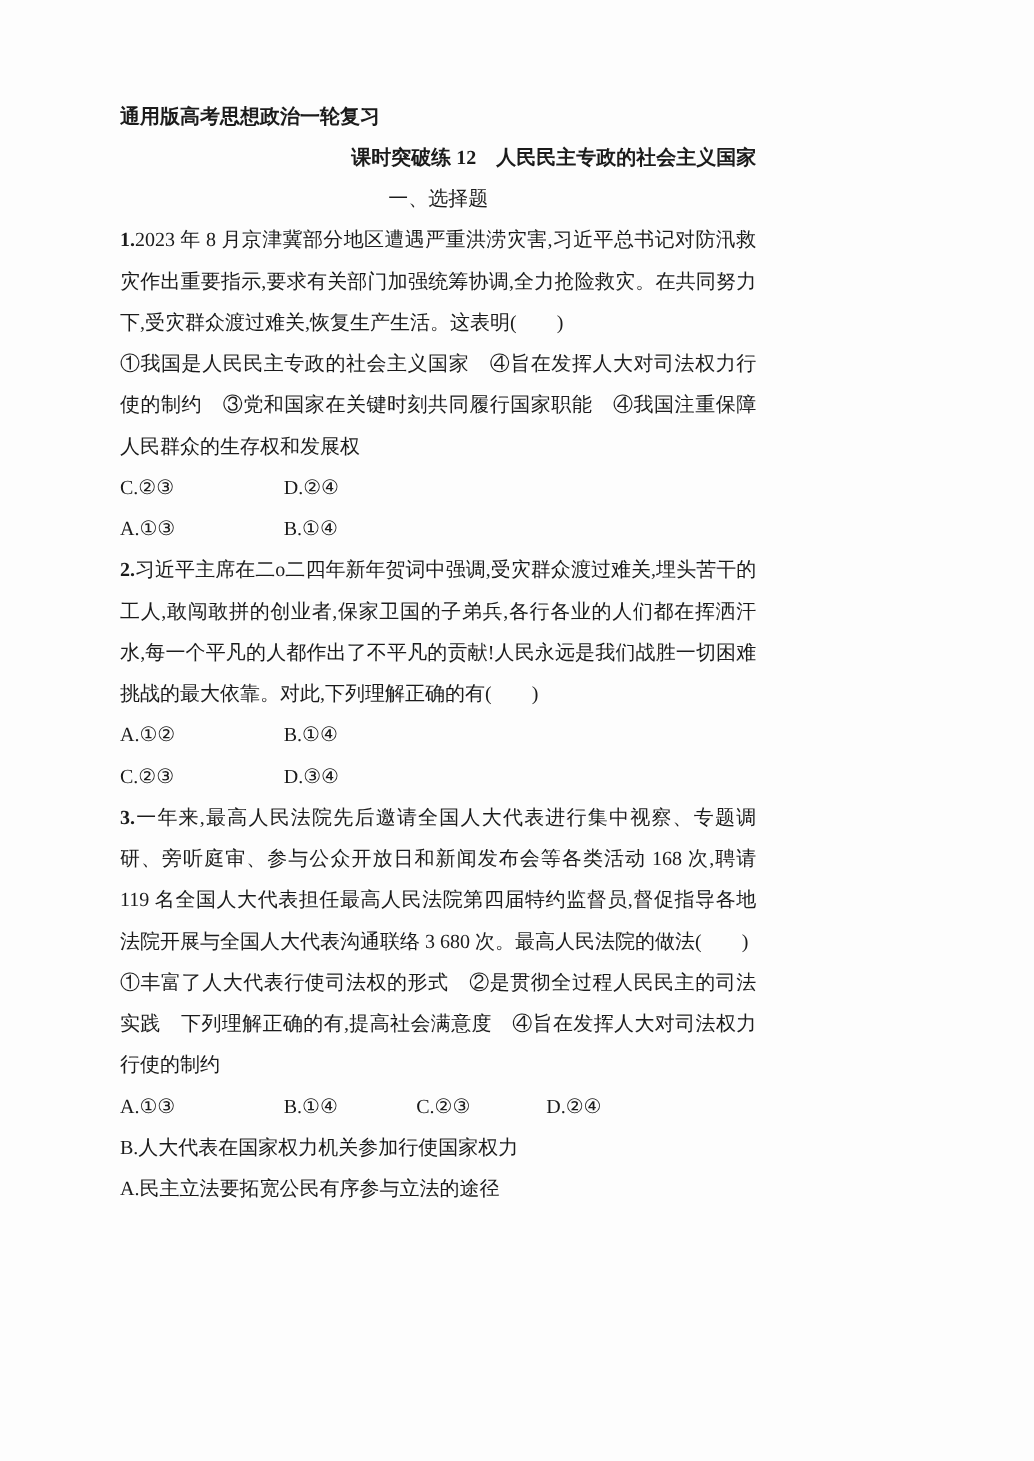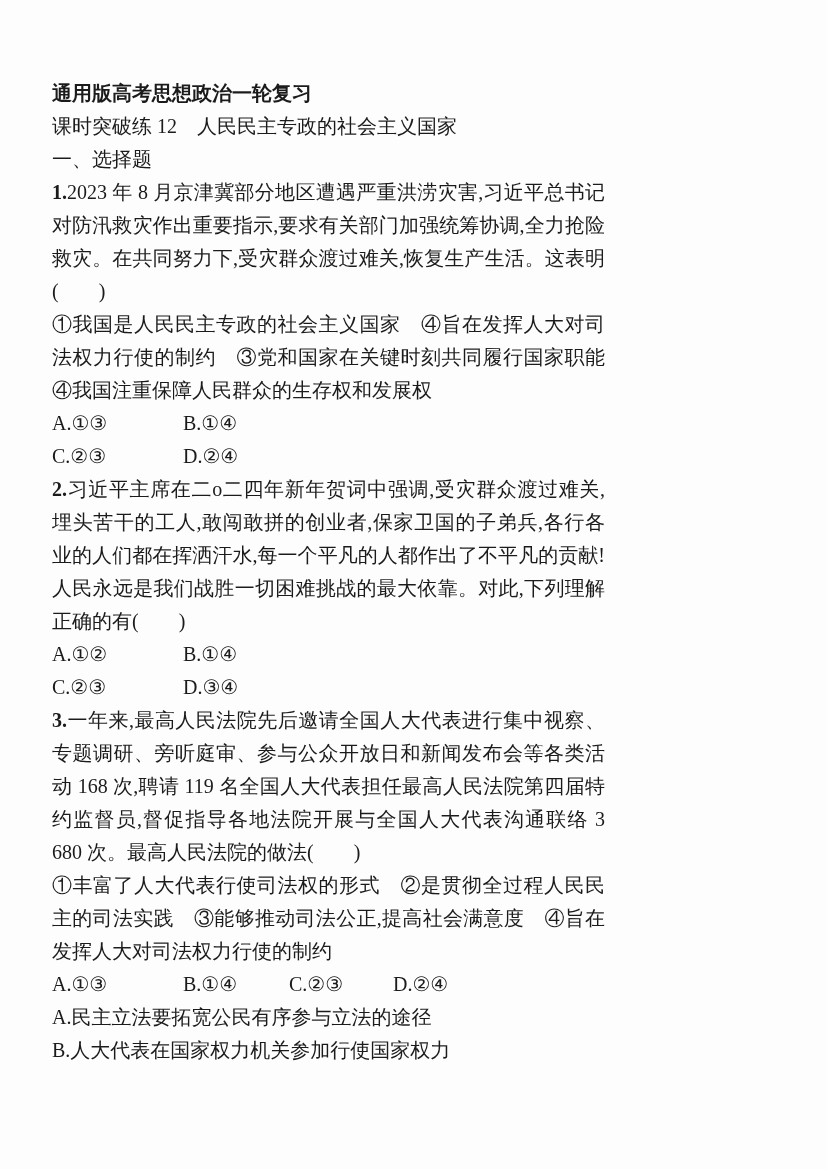--- a/index.html
+++ b/index.html
@@ -8,62 +8,62 @@
     height: 1169px;
     background: #fdfdfd;
     color: #1b1b1b;
     font-family: "Liberation Serif", "DejaVu Serif", serif;
     overflow: hidden;
   }
   .sheet {
     box-sizing: border-box;
     width: 687px;
     height: 1169px;
-    padding: 77px 82px 0 52px;
-    font-size: 20px;
+    padding: 77px 82px 0 96px;
+    font-size: 16px;
     line-height: 33px;
   }
   p { margin: 0; padding: 0; }
   .doc-header { font-weight: bold; text-align: left; }
-  .doc-title  { font-weight: normal; text-align: left; }
-  .section-heading { font-weight: normal; }
+  .doc-title  { font-weight: bold; text-align: right; }
+  .section-heading { font-weight: normal; text-align: center; }
   .stem, .opts { text-align: justify; }
   .qnum { font-weight: bold; }
   .choices .ch { display: inline-block; vertical-align: top; }
   .row2 .ch:nth-child(1) { width: 131px; }
   .row4 .ch:nth-child(1) { width: 131px; }
   .row4 .ch:nth-child(2) { width: 106px; }
   .row4 .ch:nth-child(3) { width: 104px; }
 </style>
 </head>
 <body>
 
 <div class="sheet">
 
   <p class="doc-header">通用版高考思想政治一轮复习</p>
   <p class="doc-title">课时突破练 12　人民民主专政的社会主义国家</p>
   <p class="section-heading">一、选择题</p>
 
   <div class="question">
     <p class="stem"><span class="qnum">1.</span><span>2023 年 8 月京津冀部分地区遭遇严重洪涝灾害,习近平总书记对防汛救灾作出重要指示,要求有关部门加强统筹协调,全力抢险救灾。在共同努力下,受灾群众渡过难关,恢复生产生活。这表明(　　)</span></p>
     <p class="opts">①我国是人民民主专政的社会主义国家　④旨在发挥人大对司法权力行使的制约　③党和国家在关键时刻共同履行国家职能　④我国注重保障人民群众的生存权和发展权</p>
+    <p class="choices row2"><span class="ch">C.②③</span><span class="ch">D.②④</span></p>
     <p class="choices row2"><span class="ch">A.①③</span><span class="ch">B.①④</span></p>
-    <p class="choices row2"><span class="ch">C.②③</span><span class="ch">D.②④</span></p>
   </div>
 
   <div class="question">
     <p class="stem"><span class="qnum">2.</span><span>习近平主席在二o二四年新年贺词中强调,受灾群众渡过难关,埋头苦干的工人,敢闯敢拼的创业者,保家卫国的子弟兵,各行各业的人们都在挥洒汗水,每一个平凡的人都作出了不平凡的贡献!人民永远是我们战胜一切困难挑战的最大依靠。对此,下列理解正确的有(　　)</span></p>
     <p class="choices row2"><span class="ch">A.①②</span><span class="ch">B.①④</span></p>
     <p class="choices row2"><span class="ch">C.②③</span><span class="ch">D.③④</span></p>
   </div>
 
   <div class="question">
     <p class="stem"><span class="qnum">3.</span><span>一年来,最高人民法院先后邀请全国人大代表进行集中视察、专题调研、旁听庭审、参与公众开放日和新闻发布会等各类活动 168 次,聘请 119 名全国人大代表担任最高人民法院第四届特约监督员,督促指导各地法院开展与全国人大代表沟通联络 3 680 次。最高人民法院的做法(　　)</span></p>
-    <p class="opts">①丰富了人大代表行使司法权的形式　②是贯彻全过程人民民主的司法实践　③能够推动司法公正,提高社会满意度　④旨在发挥人大对司法权力行使的制约</p>
+    <p class="opts">①丰富了人大代表行使司法权的形式　②是贯彻全过程人民民主的司法实践　下列理解正确的有,提高社会满意度　④旨在发挥人大对司法权力行使的制约</p>
     <p class="choices row4"><span class="ch">A.①③</span><span class="ch">B.①④</span><span class="ch">C.②③</span><span class="ch">D.②④</span></p>
   </div>
 
   <div class="question">
+    <p class="choices"><span class="ch">B.人大代表在国家权力机关参加行使国家权力</span></p>
     <p class="choices"><span class="ch">A.民主立法要拓宽公民有序参与立法的途径</span></p>
-    <p class="choices"><span class="ch">B.人大代表在国家权力机关参加行使国家权力</span></p>
   </div>
 
 </div>
 
 </body></html>

